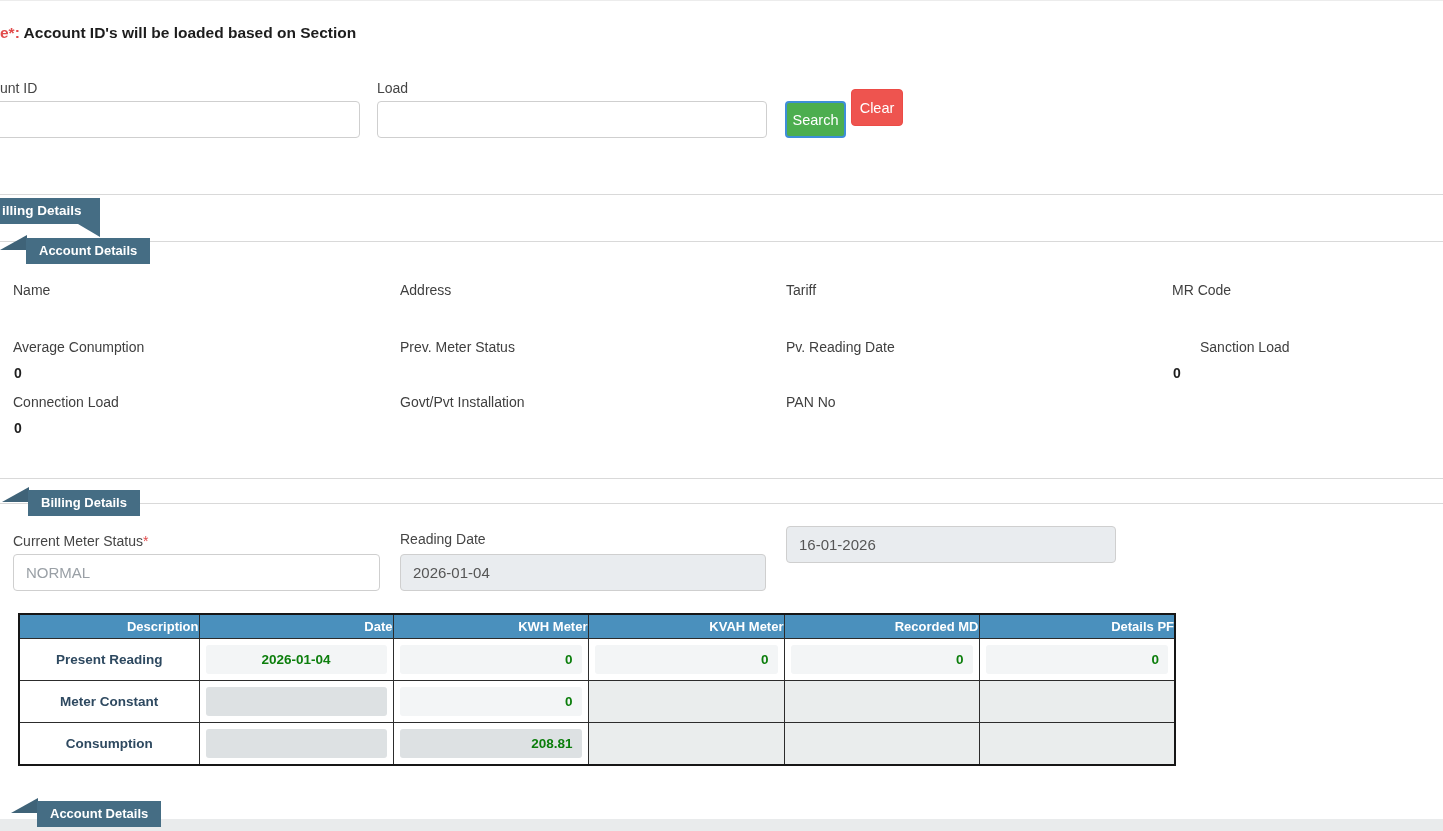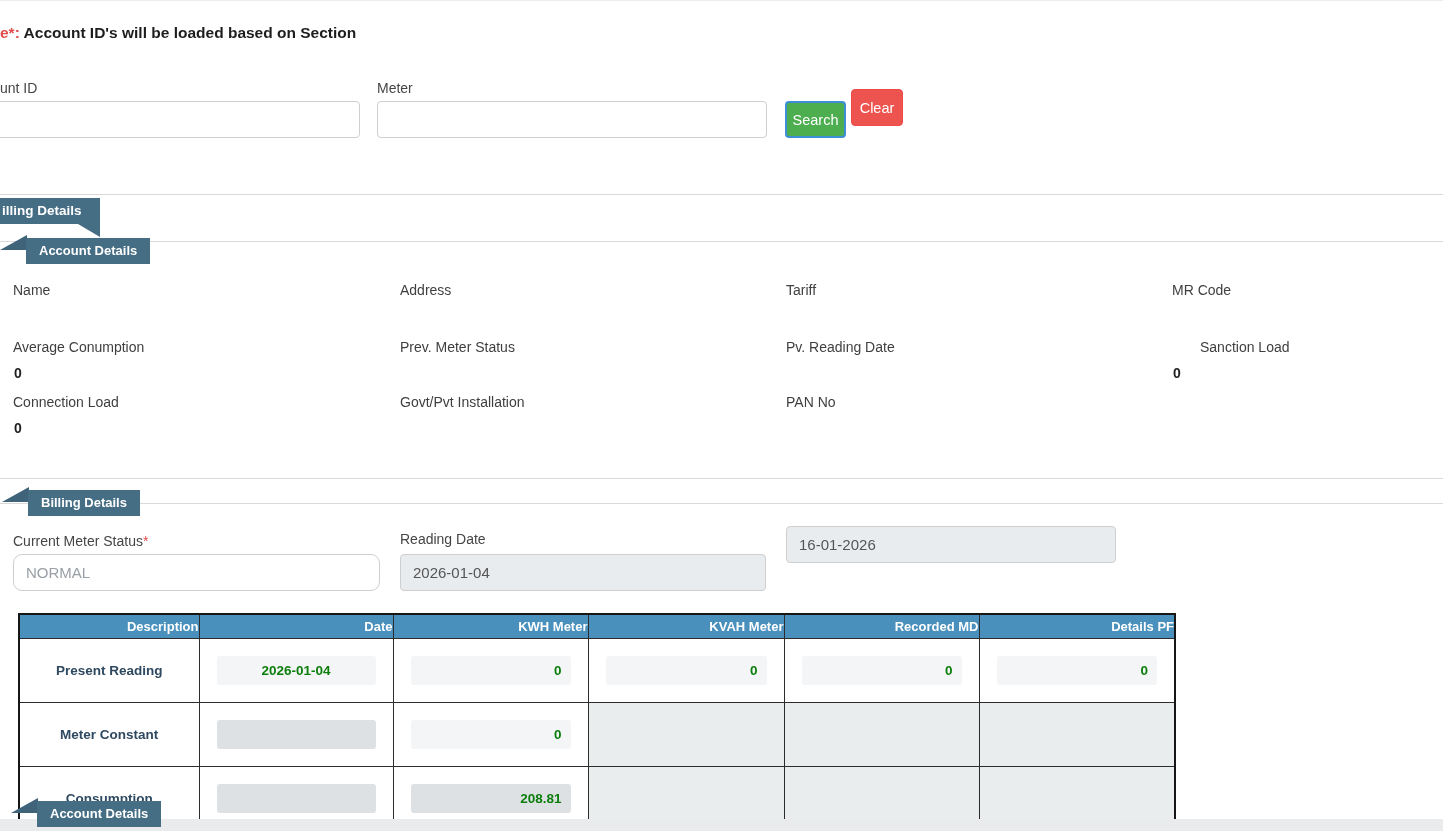--- a/index.html
+++ b/index.html
@@ -54,21 +54,21 @@
   .afield-value { position:absolute; font-size:14px; font-weight:bold; color:#1e1e1e; white-space:nowrap; }
   
   table.readings {
     position:absolute; left:18px; top:612px; border-collapse:collapse;
     border:2px solid #161616; z-index:1;
   }
   table.readings th {
     height:24px; background:#4a90bd; color:#fff; font-size:13px; font-weight:bold;
     border:1.5px solid #2c2c2c; text-align:right;
   }
-  table.readings td { height:37px; border:1.5px solid #2c2c2c; background:#fff; padding:13px; }
+  table.readings td { height:37px; border:1.5px solid #2c2c2c; background:#fff; padding:2px; }
   table.readings td.desc {
     font-size:13.5px; font-weight:bold; color:#2e4960; text-align:center; background:#fff;
   }
   table.readings td.plain { background:#eaeded; }
   .cin {
     margin:4px; height:29px; line-height:29px; border-radius:3px;
     font-size:13.5px; font-weight:bold; color:#0c7e0c;
     text-align:right; padding-right:9px; overflow:hidden;
   }
   .cin.lite { background:#f3f5f6; }
@@ -79,21 +79,21 @@
 </style>
 </head>
 <body>
 
 <div id="viewport">
 
   <div class="note"><span class="red">e*:</span> <span>Account ID's will be loaded based on Section</span></div>
 
   <div class="fld-label" style="left:0;top:79px">unt ID</div>
   <input class="txt-input" style="left: -40px; top: 100px; width: 400px;" value="">
-  <div class="fld-label" style="left:377px;top:79px">Meter</div>
+  <div class="fld-label" style="left:377px;top:79px">Load</div>
   <input class="txt-input" style="left: 377px; top: 100px; width: 390px;" value="">
   <button class="btn btn-search">Search</button>
   <button class="btn btn-clear">Clear</button>
 
   <div class="hline" style="top:193px"></div>
   <div class="hline" style="top:240px"></div>
   <div class="hline" style="top:477px"></div>
   <div class="hline" style="top:502px"></div>
 
   <div class="tab-ribbon">
@@ -125,21 +125,21 @@
 
   <div class="ribbon" style="left:2px;top:486px">
     <div class="tip"></div>
     <div class="box">Billing Details</div>
   </div>
 
   <div class="fld-label" style="left:13px;top:532px"><span>Current Meter Status</span><span style="color:#e14b4b">*</span></div>
   <div class="fld-label" style="left:400px;top:530px">Reading Date</div>
   <div class="fld-label" style="left:786px;top:530px">Current Date</div>
 
-  <input class="txt-input" style="left: 13px; top: 553px; width: 367px; border-radius: 9px;" placeholder="NORMAL">
+  <input class="txt-input" style="left: 13px; top: 553px; width: 367px;" placeholder="NORMAL">
   <input class="txt-input disabled" style="left: 400px; top: 553px; width: 366px;" disabled="" value="2026-01-04">
   <input class="txt-input disabled" style="left: 786px; top: 525px; width: 330px;" disabled="" value="16-01-2026">
 
   <table class="readings">
     <colgroup>
       <col style="width:180px">
         <col style="width:194px">
         <col style="width:195px">
       <col style="width:196px">
         <col style="width:195px">

